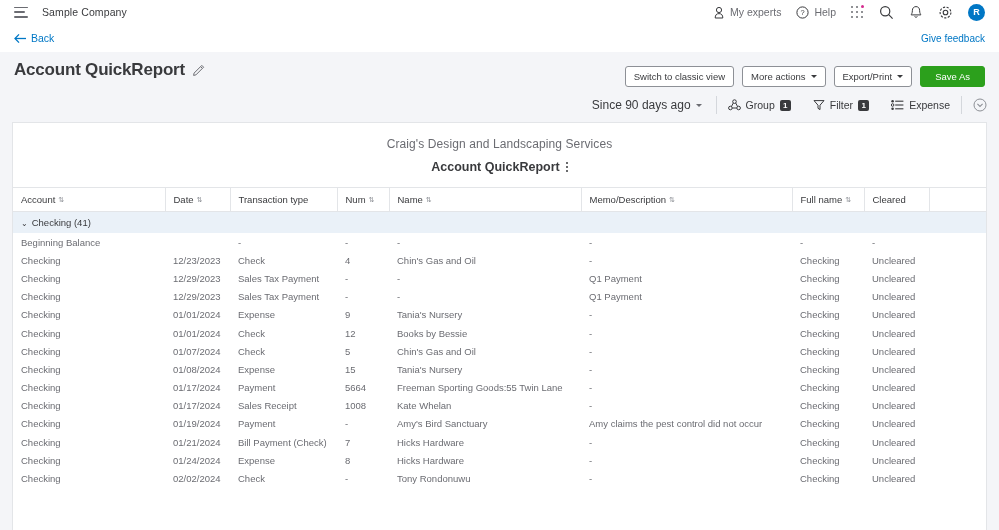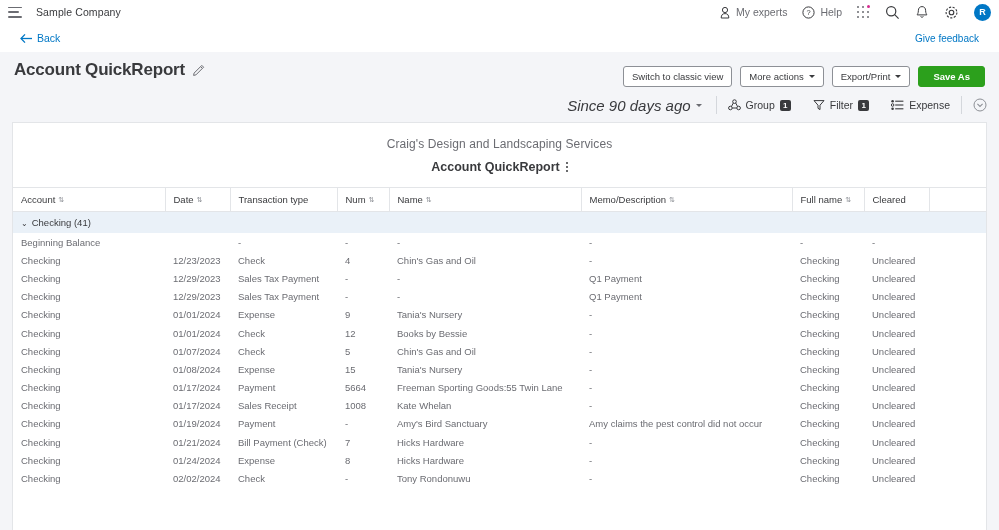--- a/index.html
+++ b/index.html
@@ -11,21 +11,21 @@
     font-family: "Liberation Sans", sans-serif;
     color: #393a3d;
   }
 
   
   .topbar {
     height: 24px;
     background: #ffffff;
     display: flex;
     align-items: center;
-    padding: 0 8px;
+    padding: 0 14px;
     position: relative;
   }
   .hamburger {
     width: 14px; height: 11px;
     display: flex; flex-direction: column; justify-content: space-between;
     margin-right: 14px;
     cursor: pointer;
   }
   .hamburger span { display: block; height: 1.6px; background: #6b6c72; border-radius: 1px; }
   .hamburger span:nth-child(1) { width: 14px; }
@@ -53,21 +53,21 @@
     font-size: 9px; font-weight: bold;
     display: flex; align-items: center; justify-content: center;
   }
 
   
   .backbar {
     height: 28px;
     background: #ffffff;
     display: flex;
     align-items: center;
-    padding: 0 20px;
+    padding: 0 14px;
     position: relative;
   }
   .back-link {
     display: flex; align-items: center; gap: 4px;
     color: #0077c5; font-size: 10.5px; cursor: pointer;
   }
   .feedback-link {
     margin-left: auto;
     color: #0077c5; font-size: 10px; cursor: pointer;
   }
@@ -93,42 +93,42 @@
     font-size: 9.5px;
     color: #393a3d;
     padding: 0 8px;
     display: inline-flex;
     align-items: center;
     gap: 5px;
     cursor: pointer;
     font-family: "Liberation Sans", sans-serif;
   }
   .btn-primary {
-    background: #2ca01c; border-color: #2ca01c; color: #fff; font-weight: bold; padding: 7px 14px;
+    background: #2ca01c; border-color: #2ca01c; color: #fff; font-weight: normal; padding: 7px 14px;
   }
   .caret { display: inline-block; width: 0; height: 0;
     border-left: 3.2px solid transparent; border-right: 3.2px solid transparent;
     border-top: 3.6px solid #393a3d; }
 
   
   .toolbar {
     height: 34px;
     background: #f4f5f8;
     display: flex;
     align-items: center;
     justify-content: flex-end;
     padding: 0 12px;
     gap: 0;
   }
   .tool-item {
     display: inline-flex; align-items: center; gap: 5px;
     font-size: 10.5px; color: #393a3d;
     padding: 0 11px; cursor: pointer; height: 20px;
   }
-  .date-range { font-size: 15px; padding-right: 14px; font-style: italic; }
+  .date-range { font-size: 12px; padding-right: 14px; }
   .divider-v { width: 1px; height: 18px; background: #d4d7dc; }
   .badge {
     background: #393a3d; color: #fff; font-size: 8px; font-weight: bold;
     min-width: 11px; height: 11px; border-radius: 2px;
     display: inline-flex; align-items: center; justify-content: center; padding: 0 2px;
   }
   .collapse-btn { padding: 0 0 0 11px; }
 
   
   .report-card {

